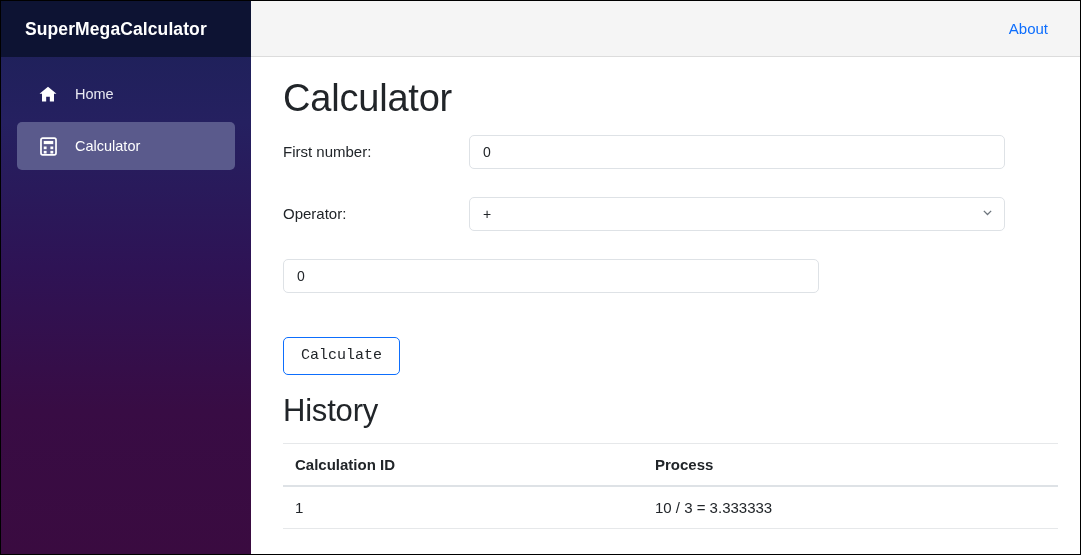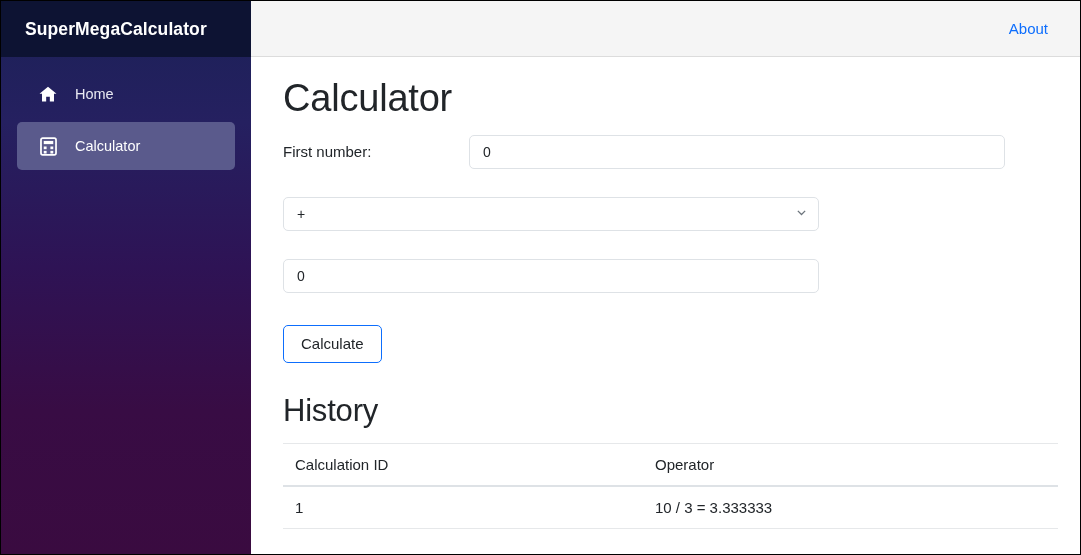--- a/index.html
+++ b/index.html
@@ -165,56 +165,56 @@
   }
   .select-chevron {
     position: absolute;
     right: 11px;
     top: 50%;
     transform: translateY(-50%);
     pointer-events: none;
     display: block;
   }
   .btn-calculate {
-    margin-top: 4px;
+    margin-top: 16px;
     height: 38px;
     padding: 0 17px;
     border: 1px solid #0d6efd;
     border-radius: 5px;
     background: #ffffff;
     color: #212529;
-    font-family: Liberation Sans, sans-serif;
+    font-family: Liberation Mono, monospace;
     font-size: 15px;
     cursor: pointer;
     line-height: 1;
   }
 
   
   .history-title {
     font-size: 31px;
     font-weight: normal;
     color: #212529;
-    margin-top: 30px;
+    margin-top: 18px;
     margin-bottom: 14px;
     letter-spacing: -0.2px;
   }
   table.history-table {
     width: 775px;
     border-collapse: collapse;
     table-layout: fixed;
   }
   table.history-table th,
   table.history-table td {
     text-align: left;
     font-size: 15px;
     color: #212529;
     padding: 12px 12px 12px 12px;
   }
   table.history-table thead th {
-    font-weight: normal;
+    font-weight: bold;
     border-top: 1px solid #e6e8ea;
     border-bottom: 2px solid #dee2e6;
   }
   table.history-table tbody td {
     border-bottom: 1px solid #e6e8ea;
     font-weight: normal;
   }
   .col-id { width: 360px; }
   .col-process { width: 415px; }
 </style>
@@ -266,20 +266,21 @@
     <div class="main">
 
       <h1 class="page-title">Calculator</h1>
 
       <div class="form-row">
         <label class="form-label">First number:</label>
         <input class="field" type="text" value="0" style="">
       </div>
 
       <div class="form-row">
+        <label class="form-label">Operator:</label>
         <div class="select-wrap">
           <div class="select-box">
             <span>+</span>
           </div>
           <span class="select-chevron">
             <svg width="13" height="13" viewBox="0 0 16 16" fill="none" stroke="#6d757d" stroke-width="1.6" aria-hidden="true">
               <path d="M3.5 6 L8 10.5 L12.5 6"></path>
             </svg>
           </span>
         </div>
@@ -290,21 +291,21 @@
       </div>
 
       <button class="btn-calculate">Calculate</button>
 
       <h2 class="history-title">History</h2>
 
       <table class="history-table">
         <thead>
           <tr>
             <th class="col-id">Calculation ID</th>
-            <th class="col-process">Operator</th>
+            <th class="col-process">Process</th>
           </tr>
         </thead>
         <tbody>
           <tr>
             <td class="col-id">1</td>
             <td class="col-process">10 / 3 = 3.333333</td>
           </tr>
         </tbody>
       </table>
 

